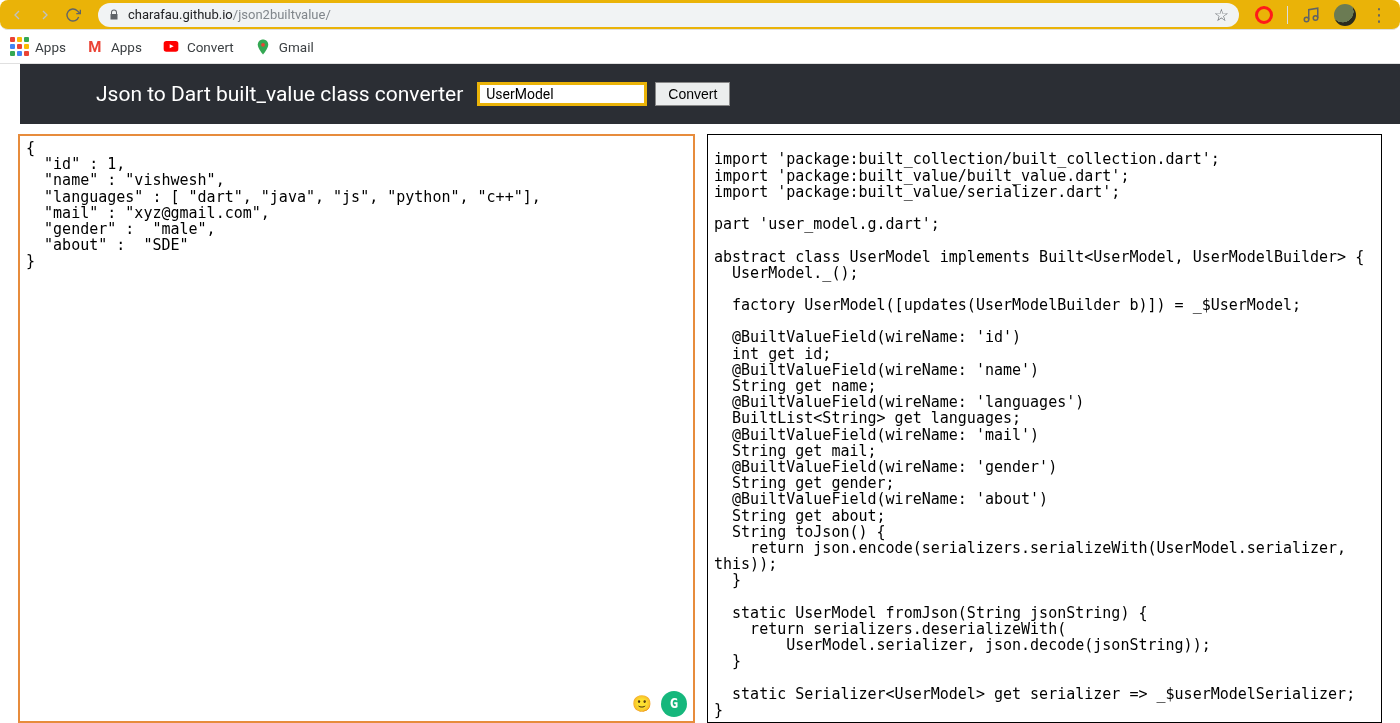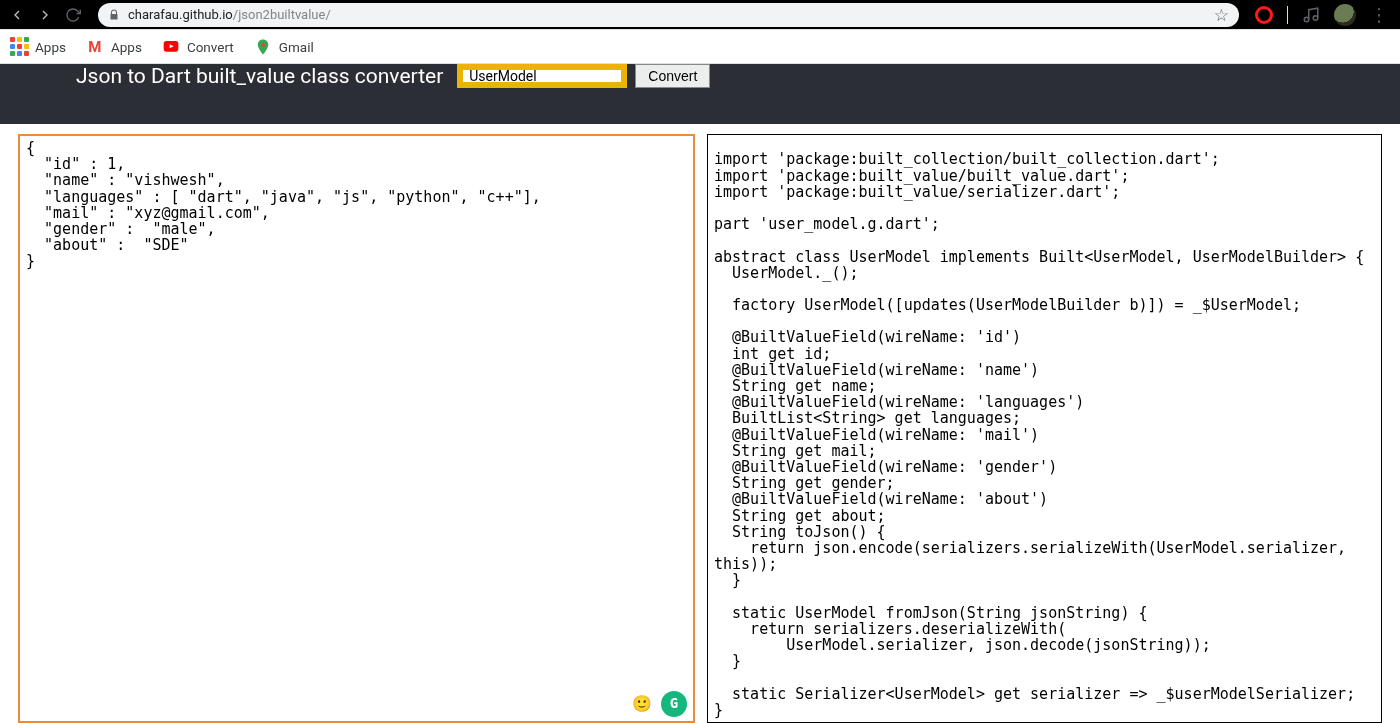--- a/index.html
+++ b/index.html
@@ -10,21 +10,22 @@
     }
 
     
     .browser-toolbar {
       height: 30px;
       display: flex;
       align-items: center;
       padding: 0 8px;
       gap: 10px;
       border-bottom: 1px solid #e0e0e0;
-      background: #000000;
+      background: #eab308;
+      border-radius: 8px;
     }
     .nav-btn {
       width: 18px;
       height: 18px;
       display: flex;
       align-items: center;
       justify-content: center;
       color: #5f6368;
       cursor: pointer;
     }
@@ -89,36 +90,38 @@
     .apps-grid span:nth-child(6){background:#fbbc04}
     .apps-grid span:nth-child(7){background:#34a853}
     .apps-grid span:nth-child(8){background:#4285f4}
     .apps-grid span:nth-child(9){background:#ea4335}
 
     
     .app-header {
       background: #2b2e34;
       height: 60px;
       display: flex;
+      align-items: center;
       padding: 0 76px;
       gap: 8px;
+      margin-left: 20px;
     }
     .app-title {
       color: #fff;
       font-size: 21px;
       font-weight: 400;
       margin-right: 6px;
       white-space: nowrap;
     }
     .classname-input {
       width: 170px;
       height: 24px;
       padding: 2px 6px;
       font-size: 14px;
-      border: 6px solid #eab308;
+      border: 3px solid #eab308;
       background: #fff;
       font-family: inherit;
     }
     .convert-btn {
       height: 24px;
       padding: 0 12px;
       font-size: 14px;
       border: 1px solid #888;
       background: #eceeee;
       cursor: pointer;

